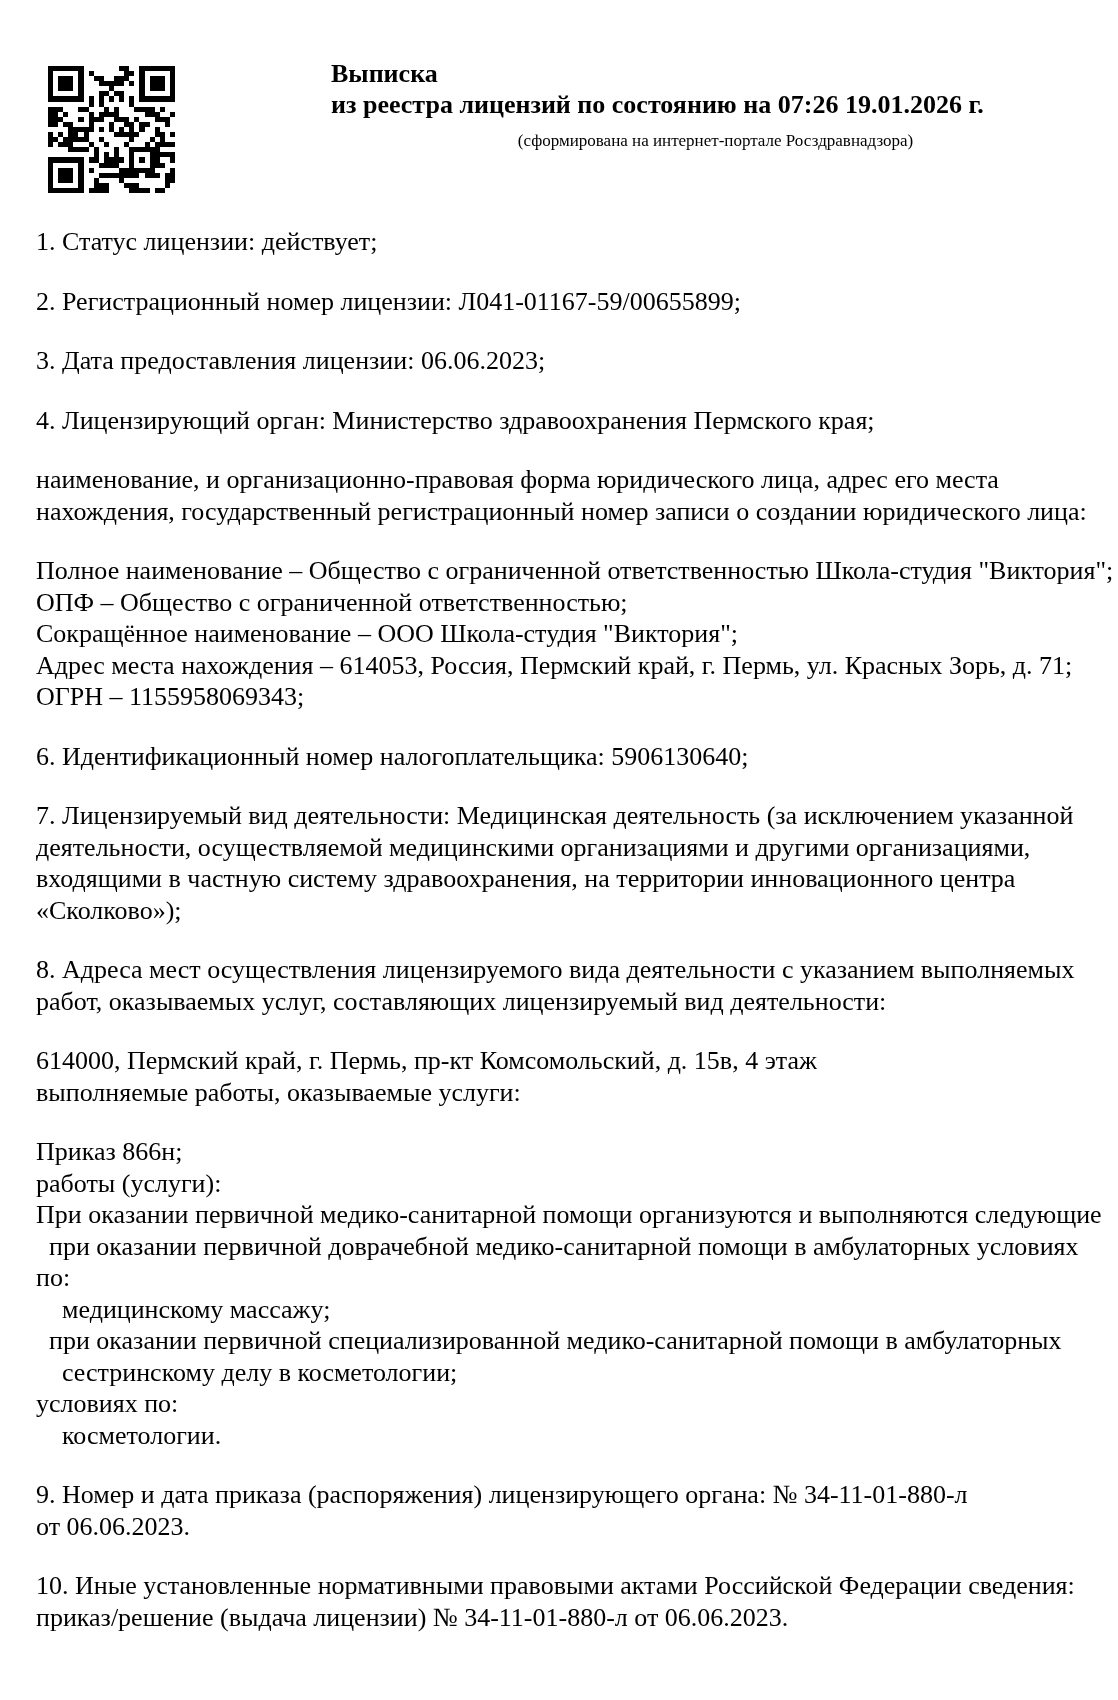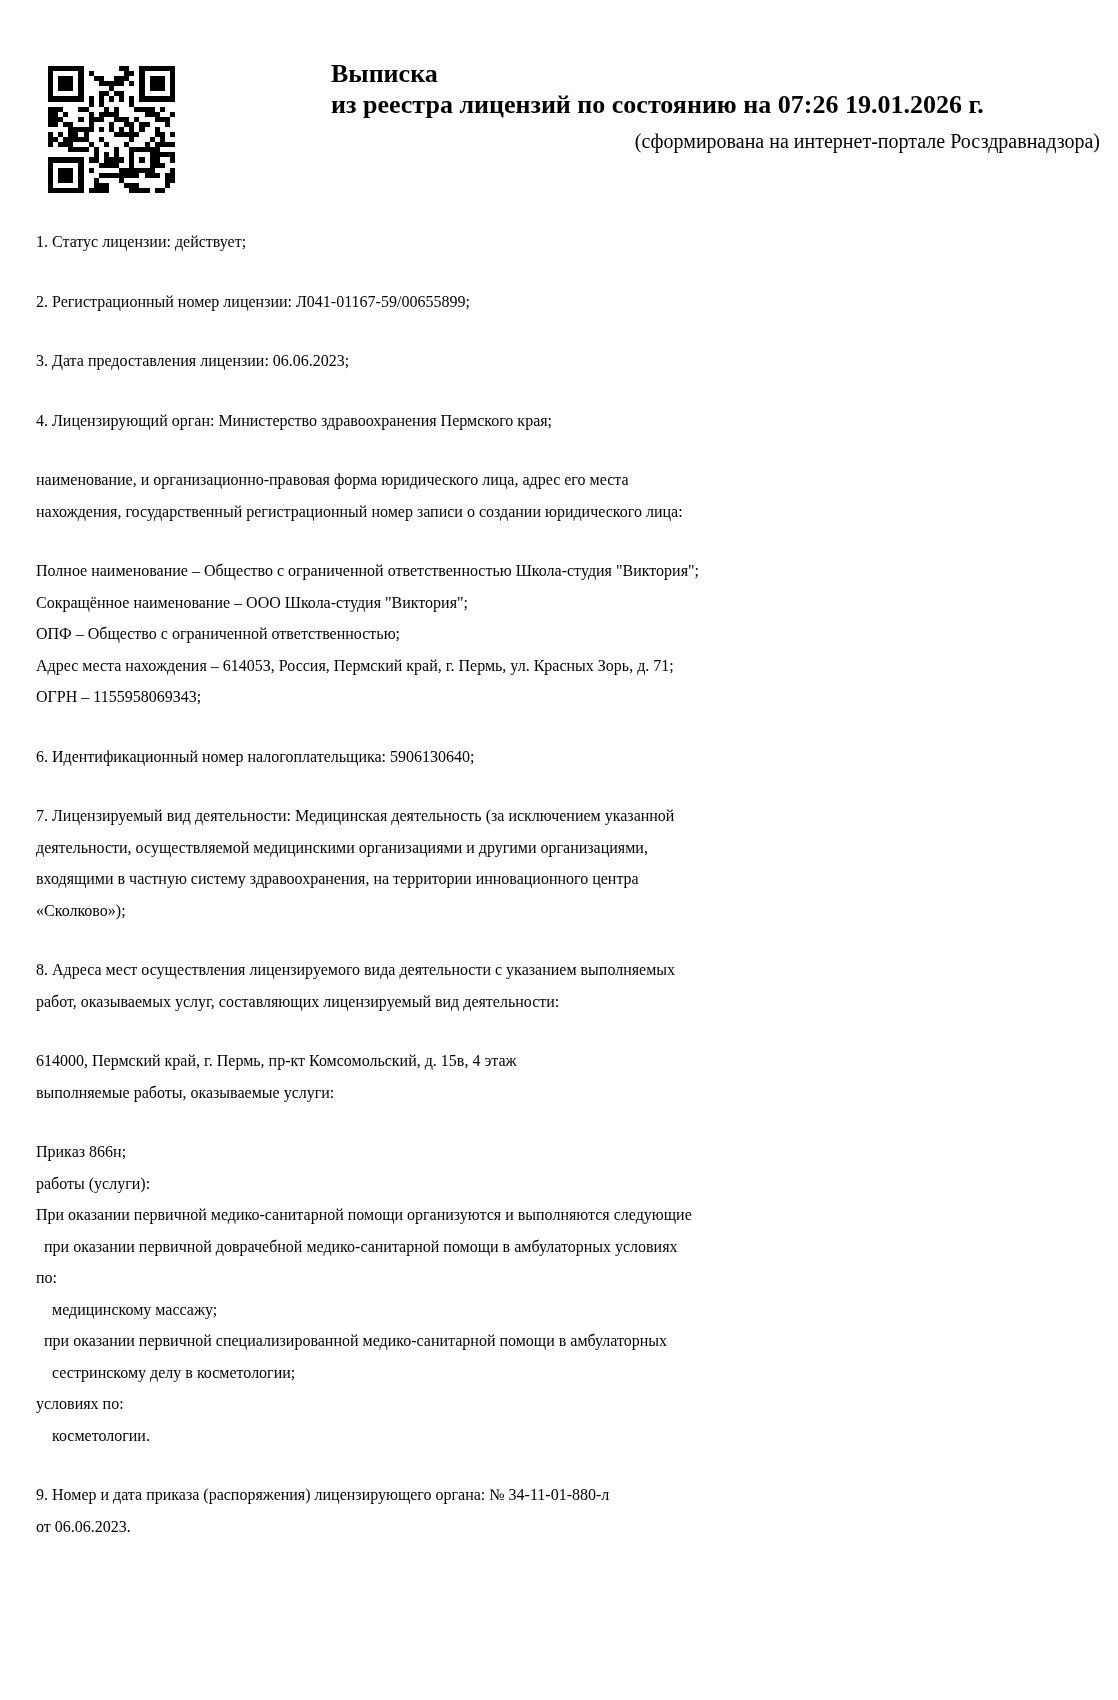--- a/index.html
+++ b/index.html
@@ -25,36 +25,36 @@
     top:58px;
     width:769px;
   }
   .title-line{
     font-weight:bold;
     font-size:26px;
     line-height:31px;
     white-space:pre;
   }
   .subtitle{
-    font-size:20px;
+    font-size:17px;
     line-height:24px;
-    text-align:right;
+    text-align:center;
     margin-top:9px;
     white-space:pre;
   }
   .doc-body{
     position:absolute;
     left:36px;
     top:226px;
     width:1050px;
   }
   .para{margin:0 0 28px 0;}
   .para.extra-gap{margin-top:24px;}
   .line{
-    font-size:16px;
+    font-size:26px;
     line-height:31.5px;
     min-height:31.5px;
     white-space:pre;
   }
 </style>
 </head>
 <body>
 
 <div class="page">
 
@@ -386,22 +386,22 @@
       </div>
       <div class="para">
         <div class="line">4. Лицензирующий орган: Министерство здравоохранения Пермского края;</div>
       </div>
       <div class="para">
         <div class="line">наименование, и организационно-правовая форма юридического лица, адрес его места</div>
         <div class="line">нахождения, государственный регистрационный номер записи о создании юридического лица:</div>
       </div>
       <div class="para">
         <div class="line">Полное наименование – Общество с ограниченной ответственностью Школа-студия "Виктория";</div>
+        <div class="line">ОПФ – Общество с ограниченной ответственностью;</div>
         <div class="line">Сокращённое наименование – ООО Школа-студия "Виктория";</div>
-        <div class="line">ОПФ – Общество с ограниченной ответственностью;</div>
         <div class="line">Адрес места нахождения – 614053, Россия, Пермский край, г. Пермь, ул. Красных Зорь, д. 71;</div>
         <div class="line">ОГРН – 1155958069343;</div>
       </div>
       <div class="para">
         <div class="line">6. Идентификационный номер налогоплательщика: 5906130640;</div>
       </div>
       <div class="para">
         <div class="line">7. Лицензируемый вид деятельности: Медицинская деятельность (за исключением указанной</div>
         <div class="line">деятельности, осуществляемой медицинскими организациями и другими организациями,</div>
         <div class="line">входящими в частную систему здравоохранения, на территории инновационного центра</div>
@@ -424,15 +424,19 @@
         <div class="line">    медицинскому массажу;</div>
         <div class="line">  при оказании первичной специализированной медико-санитарной помощи в амбулаторных</div>
         <div class="line">    сестринскому делу в косметологии;</div>
         <div class="line">условиях по:</div>
         <div class="line">    косметологии.</div>
       </div>
       <div class="para">
         <div class="line">9. Номер и дата приказа (распоряжения) лицензирующего органа: № 34-11-01-880-л</div>
         <div class="line">от 06.06.2023.</div>
       </div>
+      <div class="para">
+        <div class="line">10. Иные установленные нормативными правовыми актами Российской Федерации сведения:</div>
+        <div class="line">приказ/решение (выдача лицензии) № 34-11-01-880-л от 06.06.2023.</div>
+      </div>
     </div>
 
 </div>
 
 </body></html>

